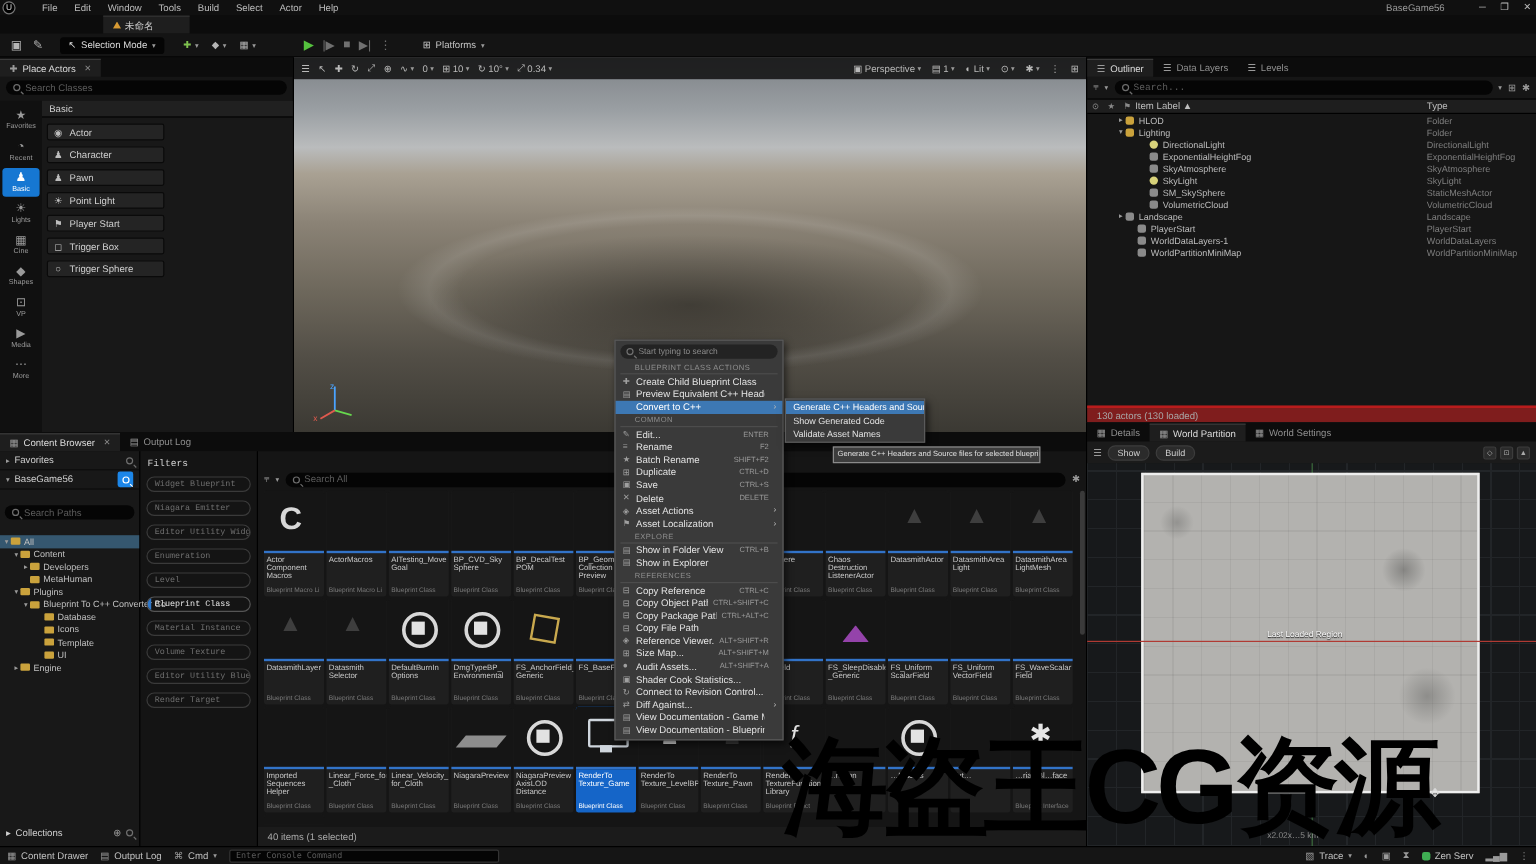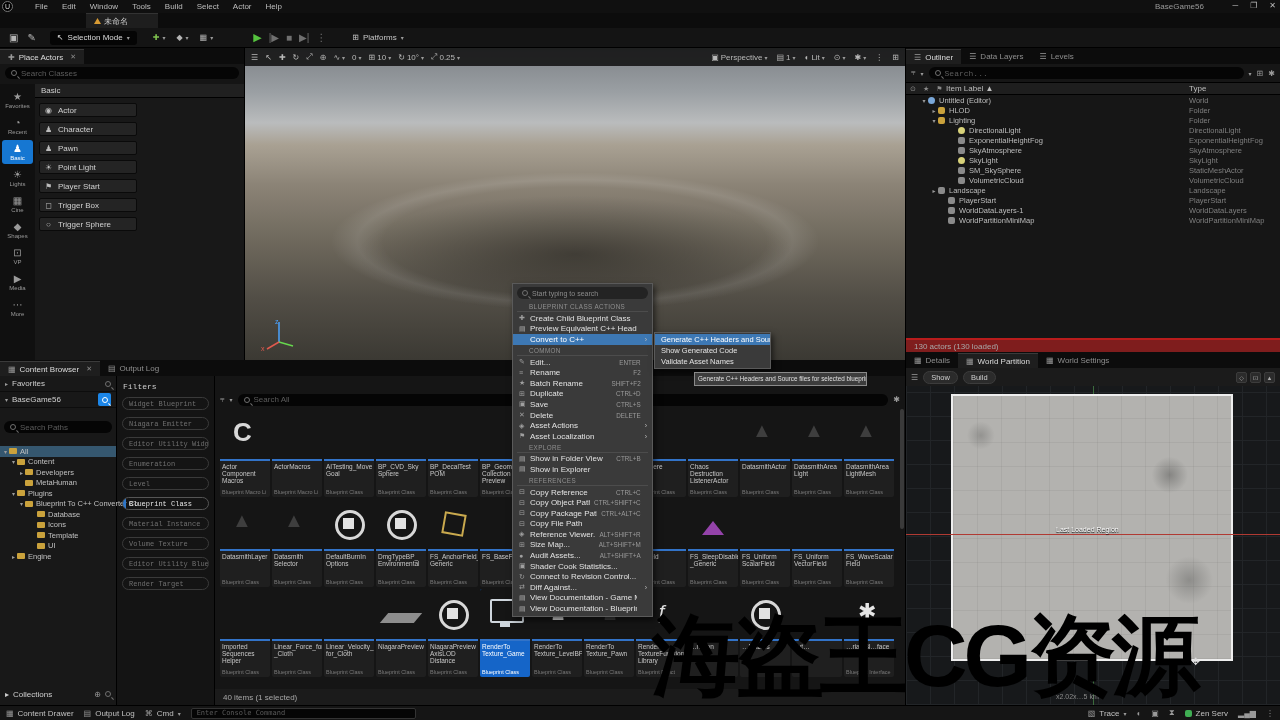--- a/index.html
+++ b/index.html
@@ -403,21 +403,21 @@
           <span>10</span>
           <span class="caret">▾</span>
         </div>
       <div class="vp-snap">
           <span>↻</span>
           <span>10°</span>
           <span class="caret">▾</span>
         </div>
       <div class="vp-snap">
           <span>⤢</span>
-          <span>0.25</span>
+          <span>0.34</span>
           <span class="caret">▾</span>
         </div>
       <div class="vp-right">
         <div class="vp-snap">
             <span>▣</span>
             <span>Perspective</span>
             <span class="caret">▾</span>
           </div>
         <div class="vp-snap">
             <span>▤</span>
@@ -484,26 +484,20 @@
       <div class="hicons">
         <span>⊙</span>
         <span>★</span>
         <span>⚑</span>
       </div>
       <span>Item Label ▲</span>
       <span class="typecol">Type</span>
     </div>
     <div class="out-rows">
 
-        <div class="out-row">
-          <span class="arrow" style="margin-left: 14px;">▾</span>
-          <span class="oic world"></span>
-          <span>Untitled (Editor)</span>
-          <span class="rtype">World</span>
-        </div>
 
         <div class="out-row">
           <span class="arrow" style="margin-left: 24px;">▸</span>
           <span class="oic folder"></span>
           <span>HLOD</span>
           <span class="rtype">Folder</span>
         </div>
 
         <div class="out-row">
           <span class="arrow" style="margin-left: 24px;">▾</span>

